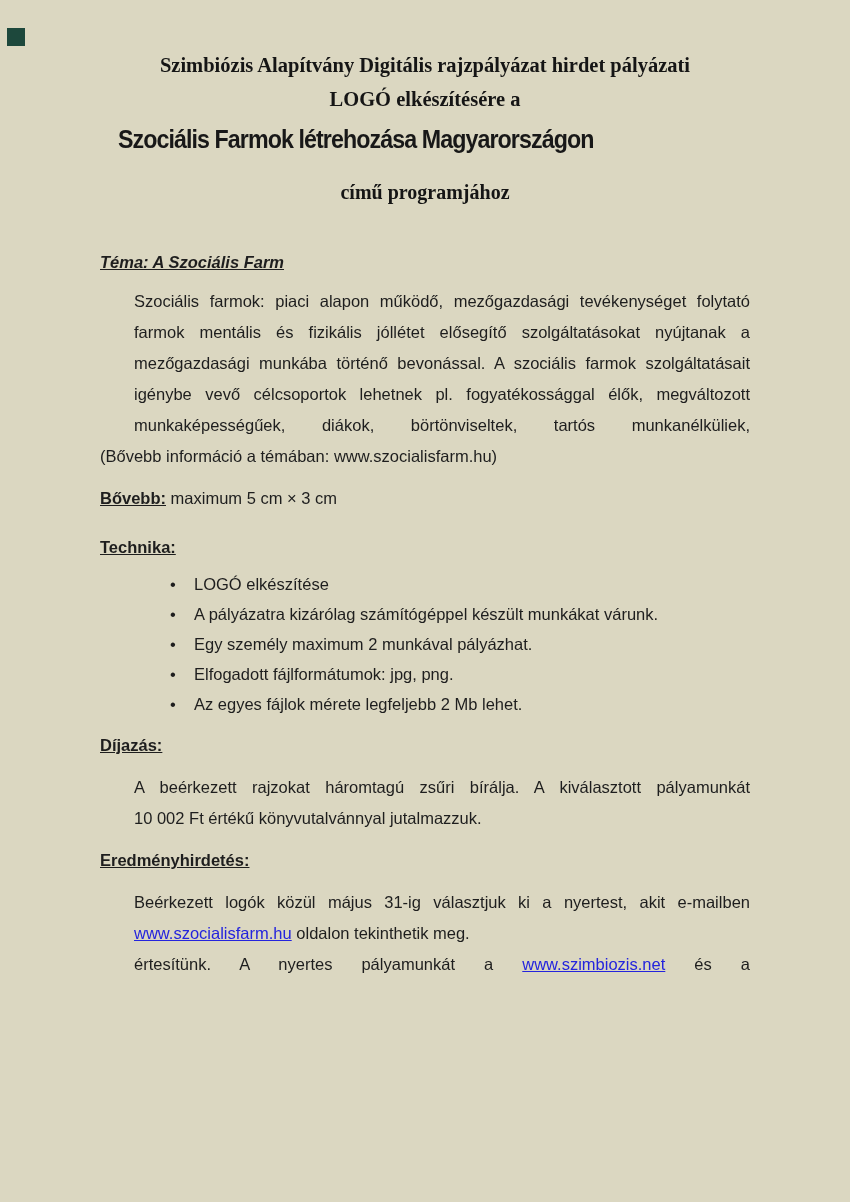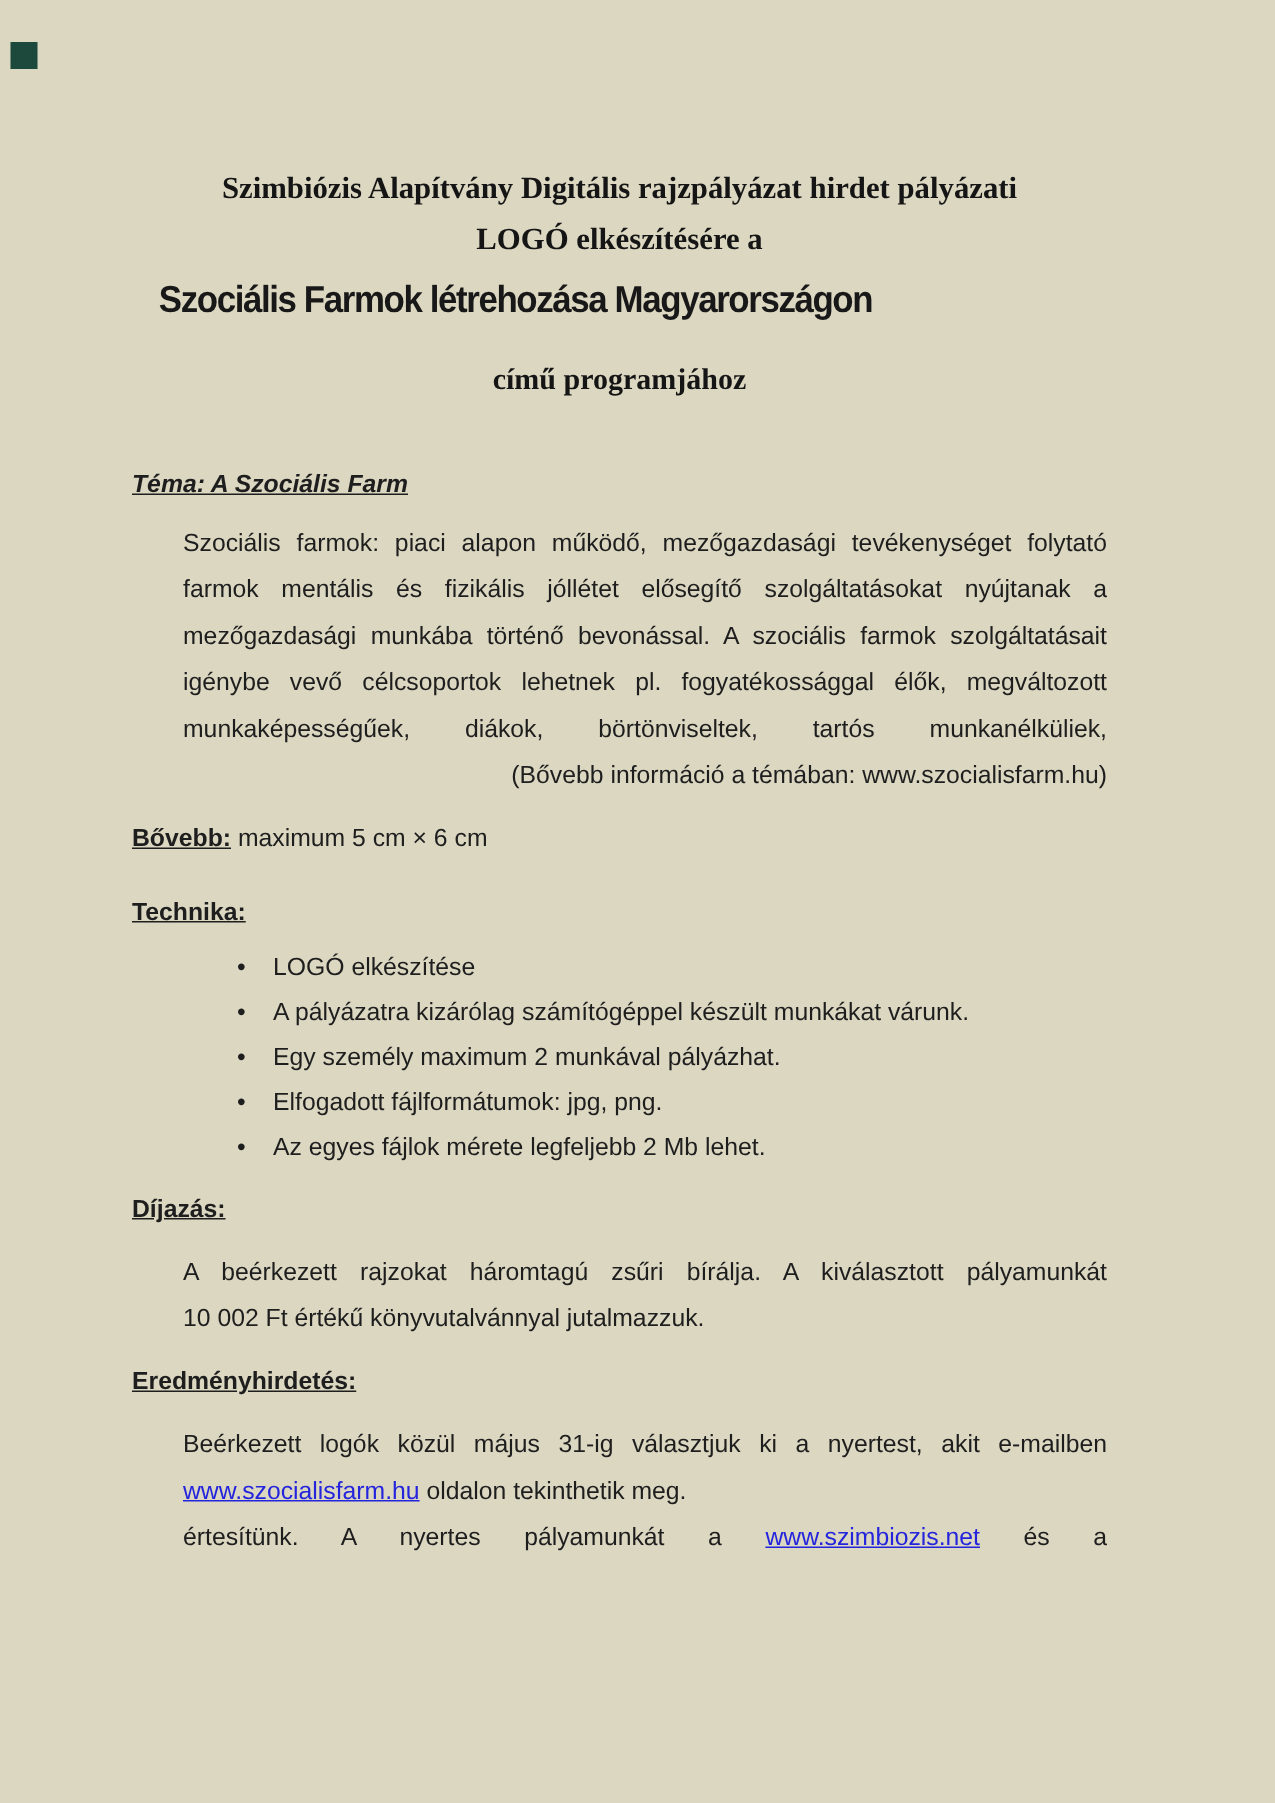--- a/index.html
+++ b/index.html
@@ -23,24 +23,24 @@
   .corner-marker {
     position: absolute;
     left: 7px;
     top: 28px;
     width: 18px;
     height: 18px;
     background: var(--marker);
   }
   .content {
     position: absolute;
-    left: 88px;
+    left: 100px;
     top: 0;
     width: 650px;
-    padding-top: 109px;
+    padding-top: 48px;
   }
   .title-serif {
     font-family: "Liberation Serif", serif;
     font-weight: bold;
     font-size: 20.5px;
     line-height: 34px;
     text-align: center;
     color: #151515;
   }
   .program-title-wrap {
@@ -73,21 +73,21 @@
   .line, .jline {
     font-size: 16.5px;
     line-height: 31px;
   }
   .jline {
     text-align: justify;
     text-align-last: justify;
     white-space: normal;
   }
   .jline.last { text-align-last: left; }
-  .info-line { margin-top: 0; text-align: right; }
+  .info-line { margin-top: 0; }
   .meret-line { margin-top: 11px; }
   .label { font-weight: bold; text-decoration: underline; }
   ul.bullets { margin-top: 6px; list-style: none; }
   ul.bullets li {
     font-size: 16.5px;
     line-height: 30px;
     padding-left: 94px;
     position: relative;
   }
   ul.bullets .bullet {
@@ -123,21 +123,21 @@
       <div class="jline">farmok mentális és fizikális jóllétet elősegítő szolgáltatásokat nyújtanak a</div>
       <div class="jline">mezőgazdasági munkába történő bevonással. A szociális farmok szolgáltatásait</div>
       <div class="jline">igénybe vevő célcsoportok lehetnek pl. fogyatékossággal élők, megváltozott</div>
       <div class="jline">munkaképességűek, diákok, börtönviseltek, tartós munkanélküliek,</div>
     </div>
 
     <div class="line info-line">(Bővebb információ a témában: www.szocialisfarm.hu)</div>
 
     <div class="line meret-line">
       <span class="label">Bővebb:</span>
-      <span>maximum 5 cm × 6 cm</span>
+      <span>maximum 5 cm × 3 cm</span>
     </div>
 
     <div class="sec-heading mt-technika">Technika:</div>
 
     <ul class="bullets">
       <li><span class="bullet">•</span><span>LOGÓ elkészítése</span></li>
       <li><span class="bullet">•</span><span>A pályázatra kizárólag számítógéppel készült munkákat várunk.</span></li>
       <li><span class="bullet">•</span><span>Egy személy maximum 2 munkával pályázhat.</span></li>
       <li><span class="bullet">•</span><span>Elfogadott fájlformátumok: jpg, png.</span></li>
       <li><span class="bullet">•</span><span>Az egyes fájlok mérete legfeljebb 2 Mb lehet.</span></li>

